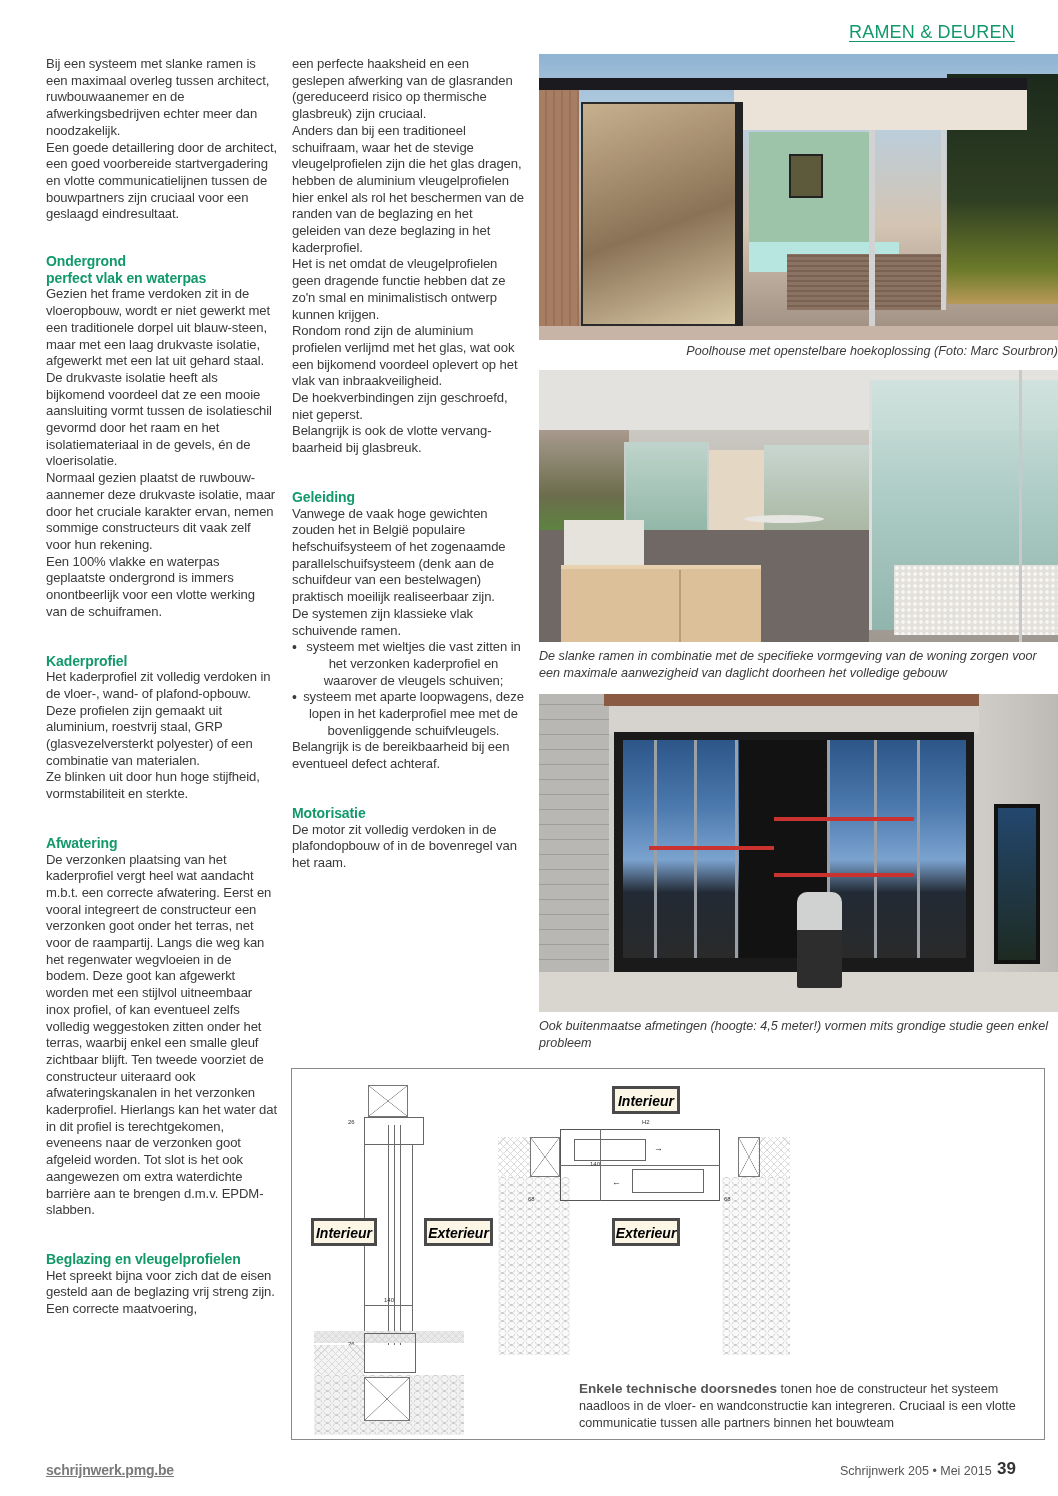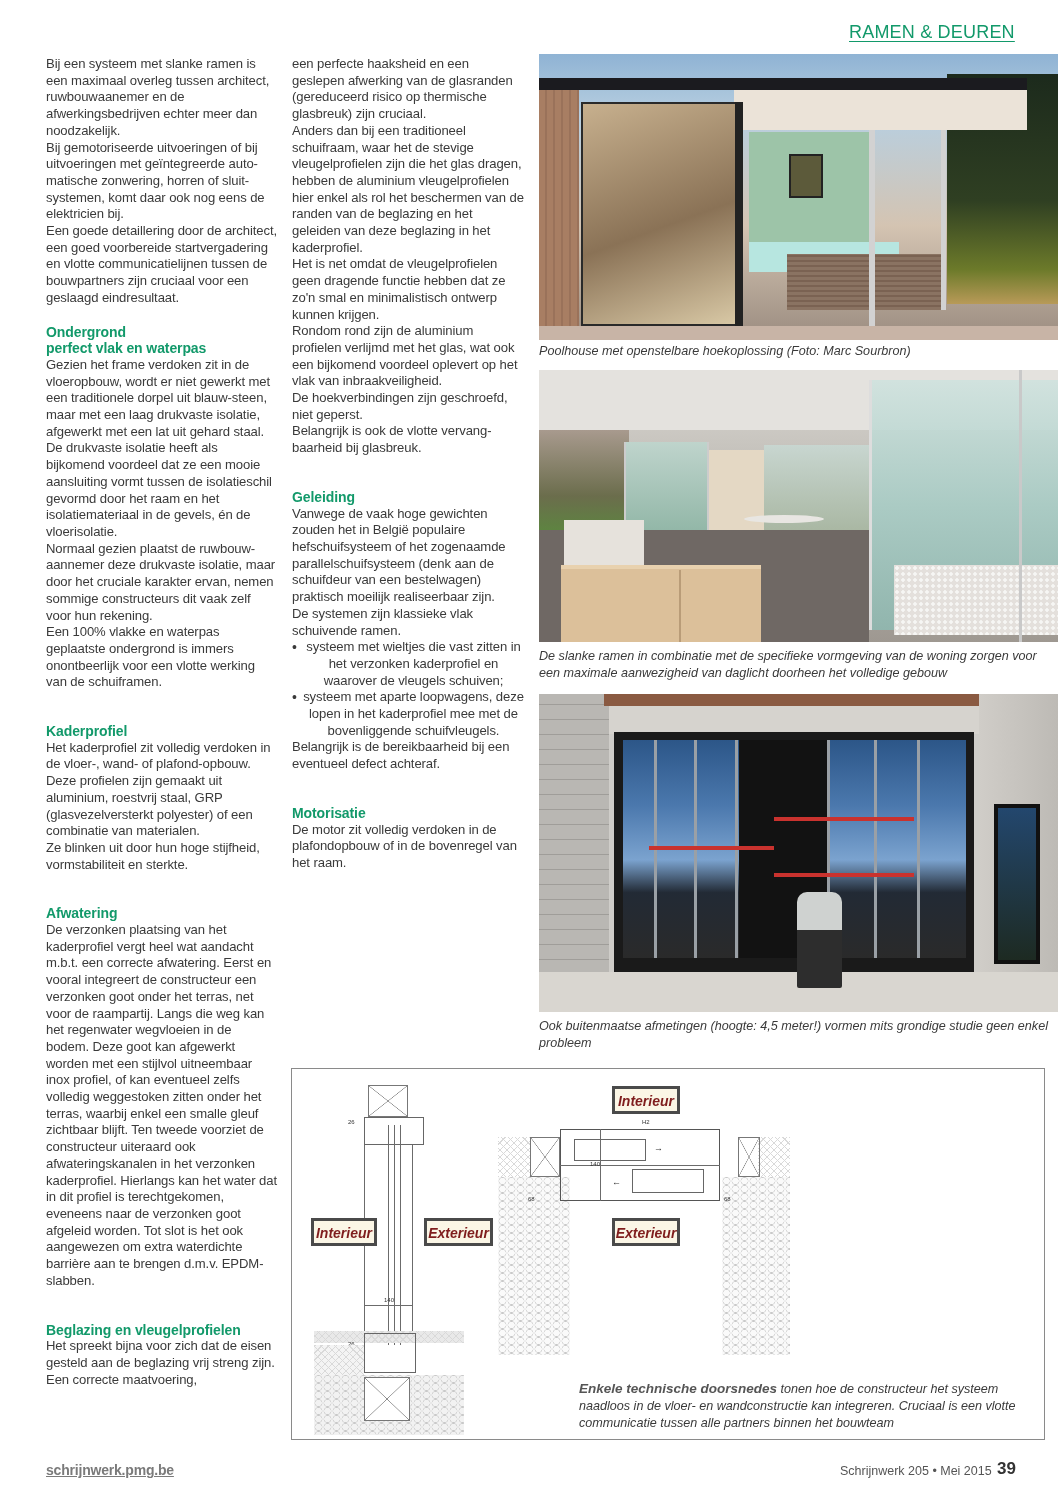--- a/index.html
+++ b/index.html
@@ -71,47 +71,46 @@
   .p3-dark { position: absolute; left: 200px; top: 46px; width: 90px; height: 218px; background: #121212; }
   .p3-mul { position: absolute; top: 46px; width: 3px; height: 218px; background: #9aa0a6; }
   .p3-scaf { position: absolute; height: 4px; background: #c9322e; }
   .p3-rightwall { position: absolute; left: 440px; top: 0; width: 79px; height: 318px; background: linear-gradient(90deg, #d0cdc8, #bdbab5); }
   .p3-rightwin { position: absolute; left: 455px; top: 110px; width: 46px; height: 160px; background: linear-gradient(180deg, #23476e, #1d2a22); border: 4px solid #111; }
   .p3-ground { position: absolute; left: 0; top: 278px; width: 519px; height: 40px; background: #d9d6d0; }
   .p3-people { position: absolute; left: 258px; top: 198px; width: 45px; height: 96px; background: linear-gradient(180deg, #cfd2d0 0 40%, #2d2d2d 40% 100%); border-radius: 10px 10px 2px 2px; }
 
   
   .drawing-box { position: absolute; left: 291px; top: 1068px; width: 754px; height: 372px; border: 1.5px solid #8a8a8a; background: #ffffff; }
-  .lbl { position: absolute; background: #fbf6e6; border: 3px solid #4a4a4a; font-weight: bold; font-style: italic; font-size: 14px; color: #7f1d1d; text-align: center; line-height: 20px; }
+  .lbl { position: absolute; background: #fbf6e6; border: 3px solid #4a4a4a; font-weight: bold; font-style: italic; font-size: 14px; color: #000000; text-align: center; line-height: 20px; }
   .dline { position: absolute; background: #6b6b6b; }
   .hatch { position: absolute; background: repeating-linear-gradient(45deg, #d9d9d9 0 1px, transparent 1px 5px), repeating-linear-gradient(-45deg, #d9d9d9 0 1px, transparent 1px 5px); }
   .honey { position: absolute; background: radial-gradient(circle, transparent 3px, #c9c9c9 3.5px, transparent 4.2px); background-size: 9px 8px; }
   .xbox { position: absolute; border: 1px solid #777; background:
       linear-gradient(to top right, transparent calc(50% - 0.6px), #888 50%, transparent calc(50% + 0.6px)),
       linear-gradient(to bottom right, transparent calc(50% - 0.6px), #888 50%, transparent calc(50% + 0.6px)); }
   .dim { position: absolute; font-size: 6px; color: #333; }
 
-  .drawing-caption { position: absolute; left: 291px; top: 1380px; width: 470px; font-size: 12.6px; line-height: 17px; font-style: italic; color: #3a3a3a; }
+  .drawing-caption { position: absolute; left: 291px; top: 1380px; width: 470px; font-size: 12.6px; line-height: 17px; color: #3a3a3a; }
   .drawing-caption b { font-weight: bold; color: #555; font-size: 13.5px; }
 
   .footer-link { position: absolute; left: 46px; top: 1462px; font-size: 14px; font-weight: bold; color: #7a7a7a; text-decoration: underline; letter-spacing: -0.2px; }
   .footer-info { position: absolute; left: 840px; top: 1464px; font-size: 12.5px; color: #555; }
   .footer-page { position: absolute; left: 997px; top: 1459px; font-size: 17px; font-weight: bold; color: #333; }
 </style>
 </head>
 <body>
 
 <div class="section-label">RAMEN &amp; DEUREN</div>
 
 <div class="col col1">
   <p>Bij een systeem met slanke ramen is een maximaal overleg tussen architect, ruwbouwaanemer en de afwerkingsbedrijven echter meer dan noodzakelijk.</p>
-  <p>Bij gemotoriseerde uitvoeringen of bij uitvoeringen met geïntegreerde auto-matische zonwering, horren of sluit-systemen, komt daar ook nog eens de elektricien bij.</p>
   <p>Een goede detaillering door de architect, een goed voorbereide startvergadering en vlotte communicatielijnen tussen de bouwpartners zijn cruciaal voor een geslaagd eindresultaat.</p>
 
-  <h3 style="margin-top:17px;">
+  <h3 style="margin-top:30px;">
     <span>Ondergrond</span><br>
     <span>perfect vlak en waterpas</span>
   </h3>
   <p>Gezien het frame verdoken zit in de vloeropbouw, wordt er niet gewerkt met een traditionele dorpel uit blauw-steen, maar met een laag drukvaste isolatie, afgewerkt met een lat uit gehard staal. De drukvaste isolatie heeft als bijkomend voordeel dat ze een mooie aansluiting vormt tussen de isolatieschil gevormd door het raam en het isolatiemateriaal in de gevels, én de vloerisolatie.</p>
   <p>Normaal gezien plaatst de ruwbouw-aannemer deze drukvaste isolatie, maar door het cruciale karakter ervan, nemen sommige constructeurs dit vaak zelf voor hun rekening.</p>
   <p>Een 100% vlakke en waterpas geplaatste ondergrond is immers onontbeerlijk voor een vlotte werking van de schuiframen.</p>
 
   <h3>Kaderprofiel</h3>
   <p>Het kaderprofiel zit volledig verdoken in de vloer-, wand- of plafond-opbouw.</p>
   <p>Deze profielen zijn gemaakt uit aluminium, roestvrij staal, GRP (glasvezelversterkt polyester) of een combinatie van materialen.</p>
@@ -153,21 +152,21 @@
   <div class="p1-glass1"></div>
   <div class="p1-frame"></div>
   <div class="p1-pool-wall"></div>
   <div class="p1-window"></div>
   <div class="p1-pool"></div>
   <div class="p1-sofa"></div>
   <div class="p1-post1"></div>
   <div class="p1-post2"></div>
   <div class="p1-floor"></div>
 </div>
-<div class="caption" style="top:343px;">Poolhouse met openstelbare hoekoplossing (Foto: Marc Sourbron)</div>
+<div class="caption" style="top:343px;text-align:right;">Poolhouse met openstelbare hoekoplossing (Foto: Marc Sourbron)</div>
 
 <div class="photo photo2">
   <div class="p2-ceiling"></div>
   <div class="p2-trees"></div>
   <div class="p2-glass-left"></div>
   <div class="p2-wall"></div>
   <div class="p2-glass-mid"></div>
   <div class="p2-floor"></div>
   <div class="p2-table"></div>
   <div class="p2-ledge"></div>

